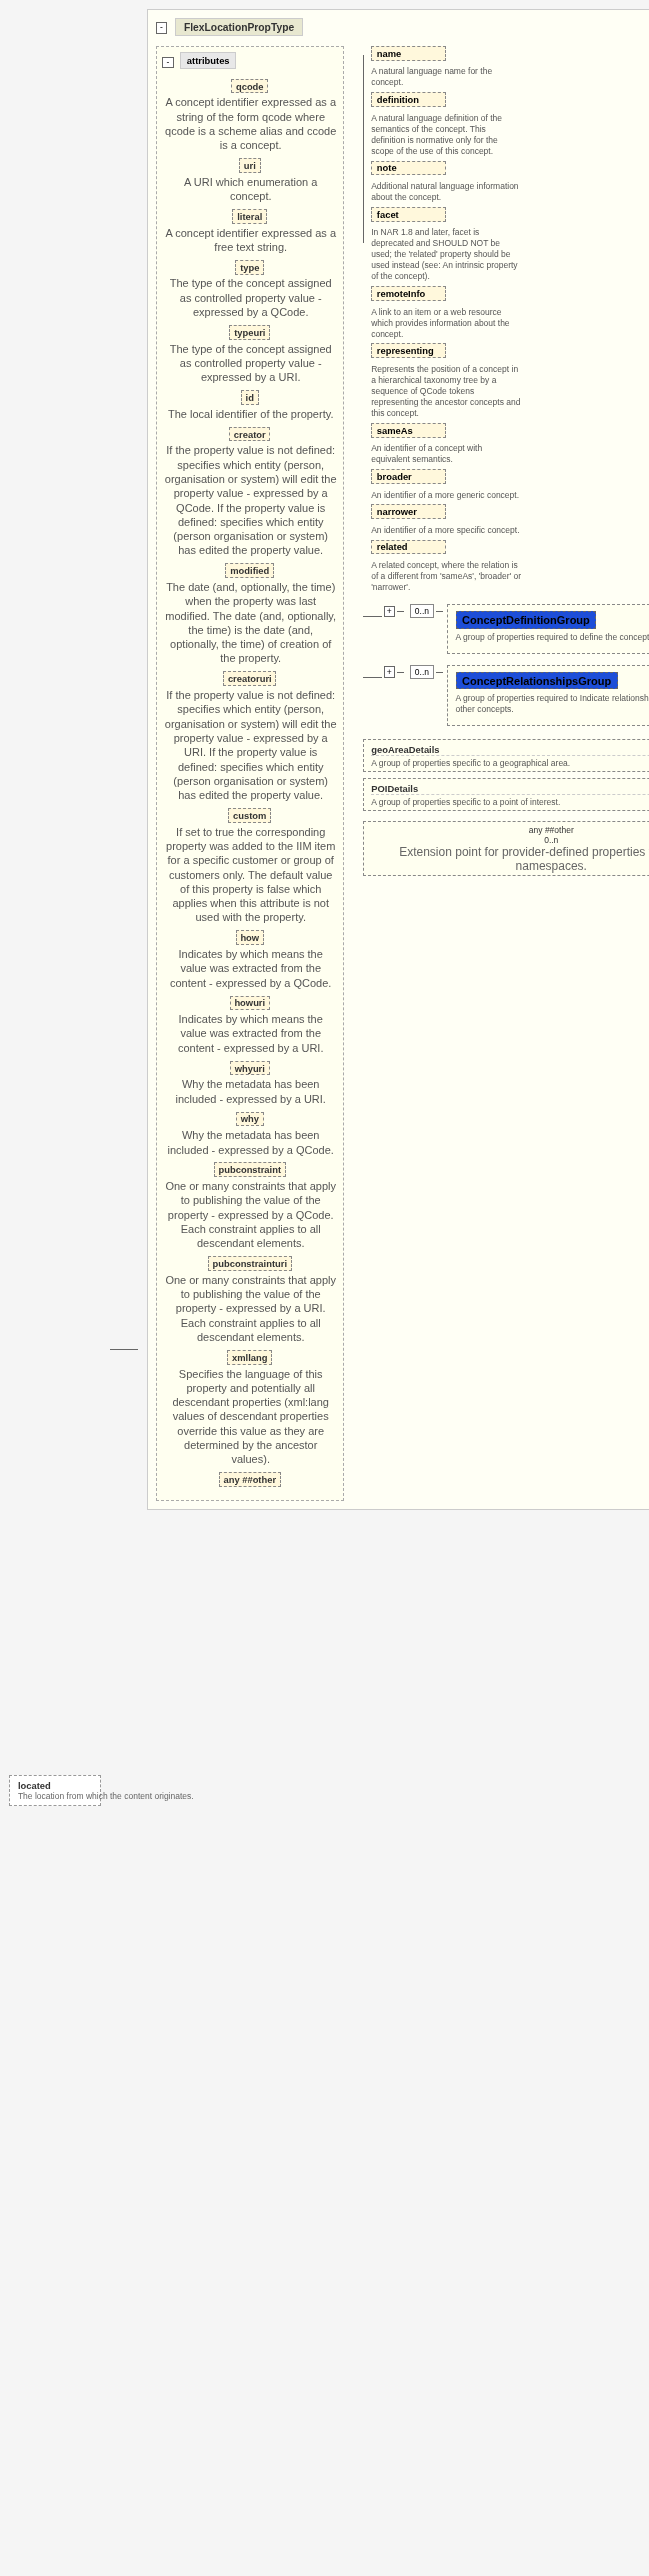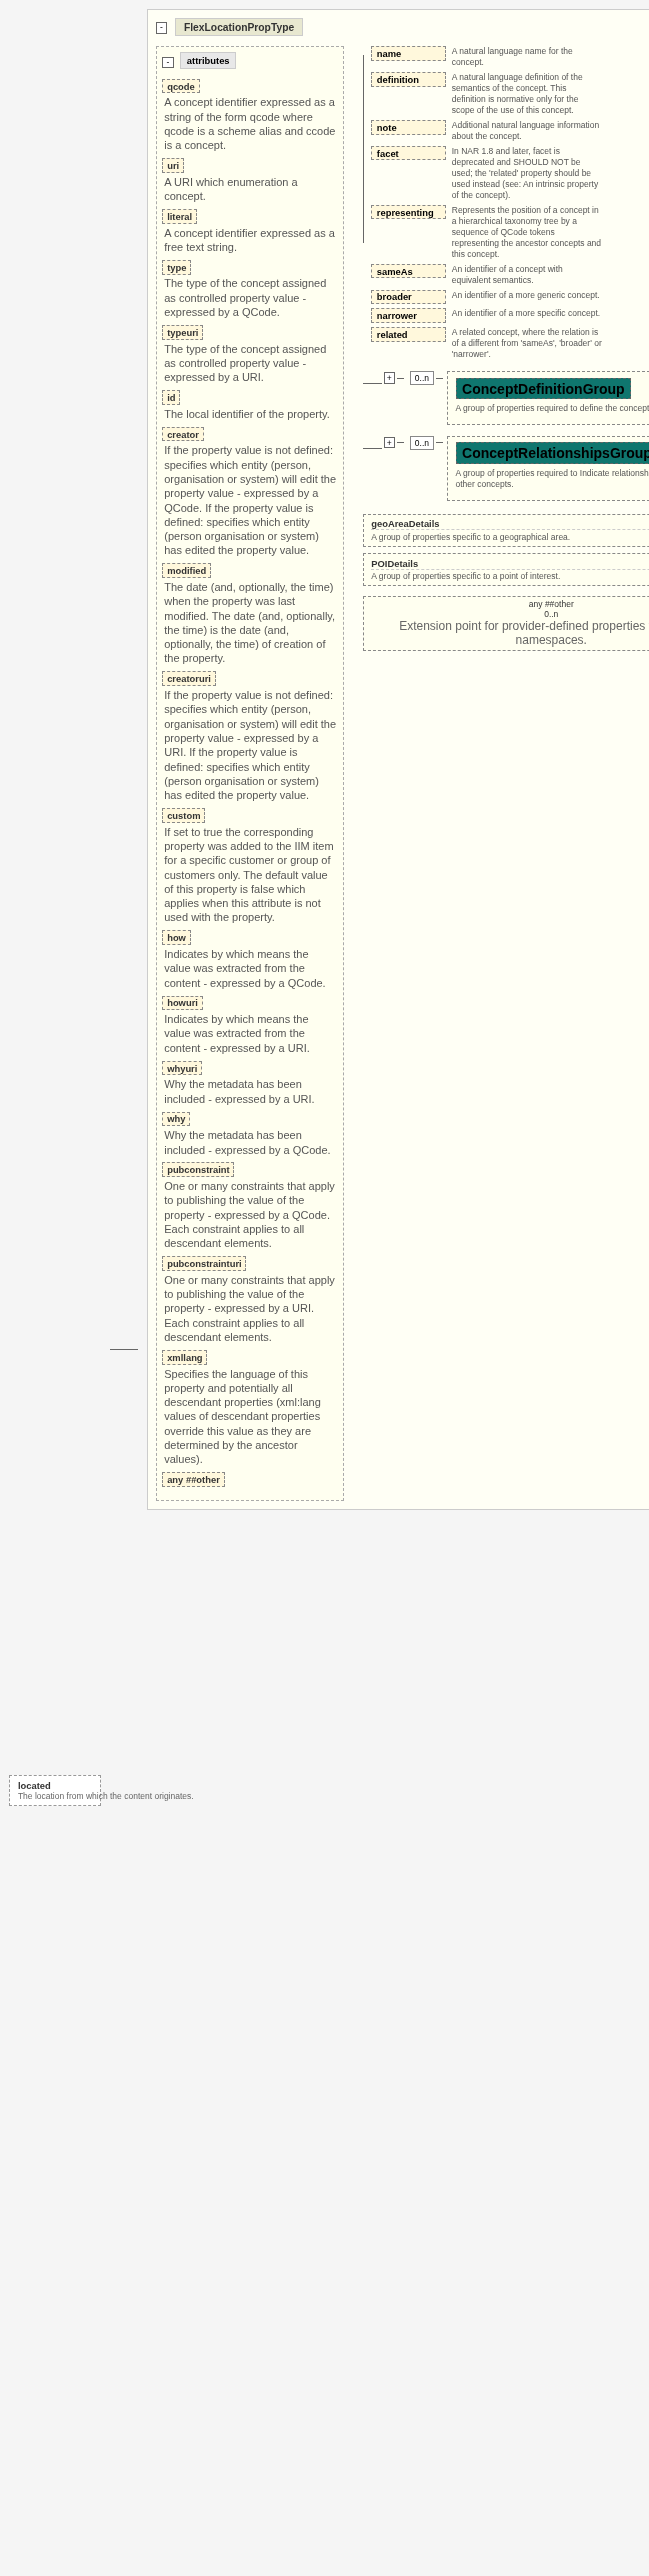--- a/index.html
+++ b/index.html
@@ -60,20 +60,21 @@
       border: 0.9px solid #ccc;
       padding: 1.9px 5.6px;
       font-size: 9.4px;
       font-weight: bold;
       margin-bottom: 3.8px;
       display: inline-block;
     }
 
     .attr-item {
       margin-bottom: 5.6px;
+      text-align: center;
     }
 
     .attr-name {
       display: inline-block;
       border: 0.9px dashed #888;
       padding: 0.9px 3.8px;
       background: #fff8dc;
       font-size: 9.4px;
       font-weight: bold;
       color: #333;
@@ -97,42 +98,43 @@
     .concept-rel-group {
       border: 0.9px dashed #888;
       padding: 5.6px 7.5px;
       background: #fffff0;
       position: relative;
     }
 
     .group-title {
       border: 0.9px dashed #666;
       padding: 1.9px 5.6px;
-      background: #0f766e;
-      font-size: 14px;
+      background: #1d4ed8;
+      font-size: 11px;
       font-weight: bold;
       display: inline-block;
       margin-bottom: 3.8px;
     }
 
     .group-desc {
       font-size: 8.5px;
       color: #555;
       margin-bottom: 3.8px;
       line-height: 1.3;
     }
 
     .right-items {
       display: flex;
       flex-direction: column;
       gap: 3.8px;
     }
 
     .right-item {
       display: flex;
+      flex-direction: column;
       align-items: flex-start;
       gap: 5.6px;
     }
 
     .right-item-name {
       border: 0.9px dashed #888;
       padding: 0.9px 4.7px;
       background: #fff8dc;
       font-size: 9.4px;
       font-weight: bold;
@@ -316,20 +318,24 @@
               </div>
               <div class="right-item">
                 <div class="right-item-name">note</div>
                 <div class="right-item-desc">Additional natural language information about the concept.</div>
               </div>
               <div class="right-item">
                 <div class="right-item-name">facet</div>
                 <div class="right-item-desc">In NAR 1.8 and later, facet is deprecated and SHOULD NOT be used; the 'related' property should be used instead (see: An intrinsic property of the concept).</div>
               </div>
               <div class="right-item">
+                <div class="right-item-name">remoteInfo</div>
+                <div class="right-item-desc">A link to an item or a web resource which provides information about the concept.</div>
+              </div>
+              <div class="right-item">
                 <div class="right-item-name">representing</div>
                 <div class="right-item-desc">Represents the position of a concept in a hierarchical taxonomy tree by a sequence of QCode tokens representing the ancestor concepts and this concept.</div>
               </div>
               <div class="right-item">
                 <div class="right-item-name">sameAs</div>
                 <div class="right-item-desc">An identifier of a concept with equivalent semantics.</div>
               </div>
               <div class="right-item">
                 <div class="right-item-name">broader</div>
                 <div class="right-item-desc">An identifier of a more generic concept.</div>

